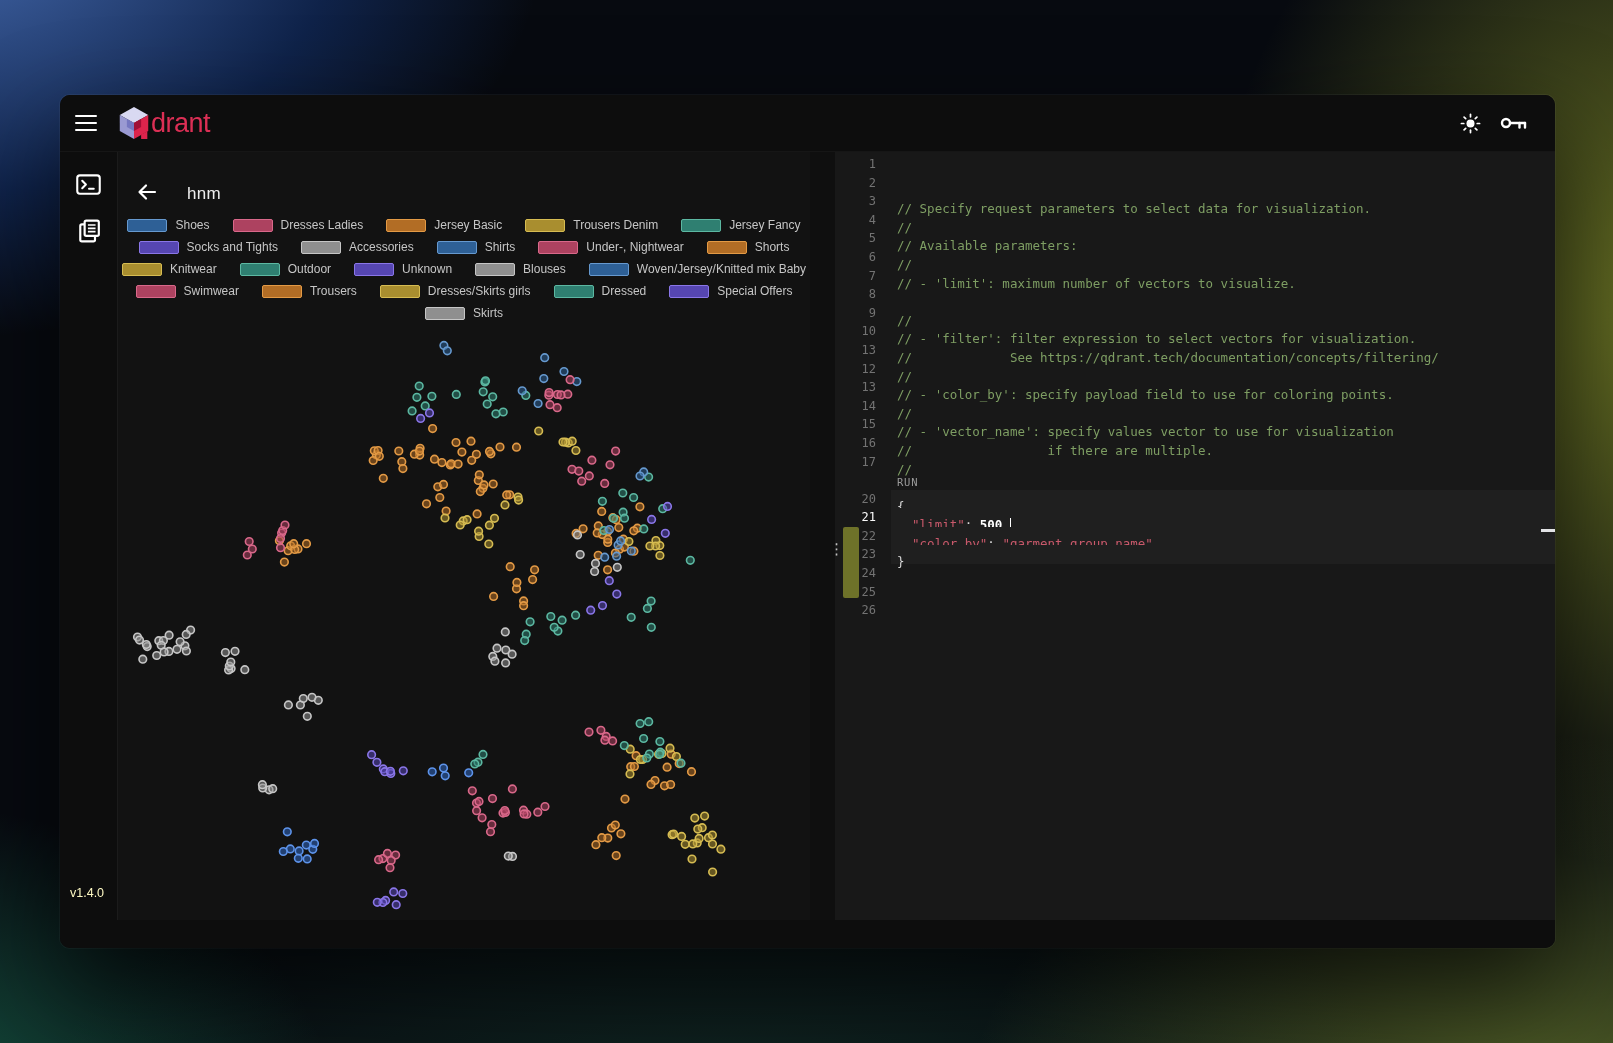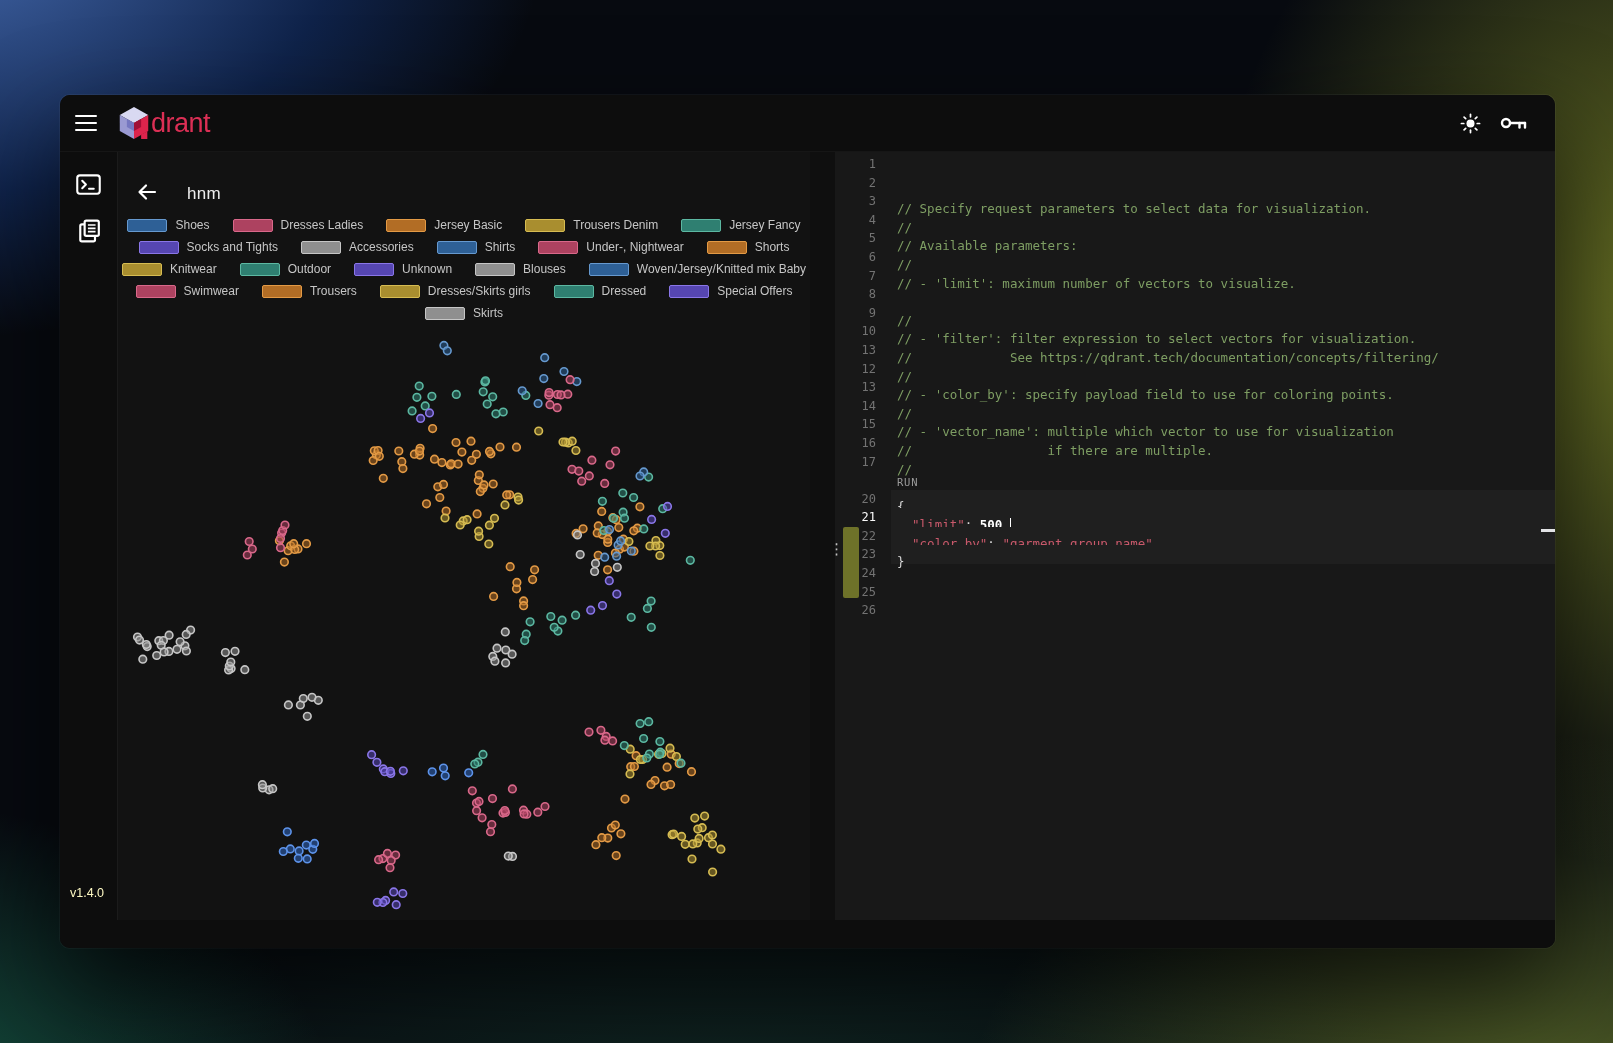--- a/index.html
+++ b/index.html
@@ -677,21 +677,21 @@
             <div class="ed-row">
               <span class="ln">13</span>
               <span class="code"><span class="comment">// - 'color_by': specify payload field to use for coloring points.</span></span>
             </div>
             <div class="ed-row">
               <span class="ln">14</span>
               <span class="code"><span class="comment">//</span></span>
             </div>
             <div class="ed-row">
               <span class="ln">15</span>
-              <span class="code"><span class="comment">// - 'vector_name': multiple which vector to use for visualization</span></span>
+              <span class="code"><span class="comment">// - 'vector_name': specify values vector to use for visualization</span></span>
             </div>
             <div class="ed-row">
               <span class="ln">16</span>
               <span class="code"><span class="comment">//                  if there are multiple.</span></span>
             </div>
             <div class="ed-row">
               <span class="ln">17</span>
               <span class="code"><span class="comment">//</span></span>
             </div>
             <div class="ed-row">

